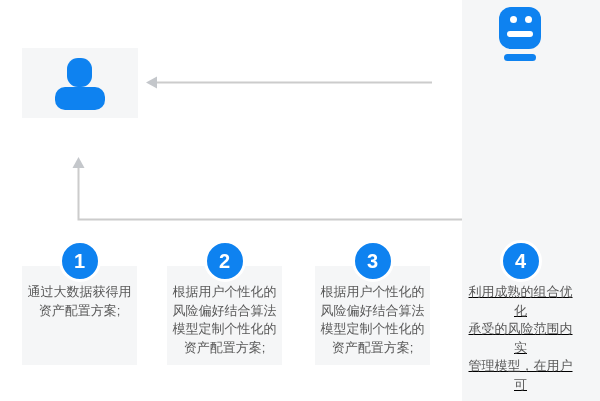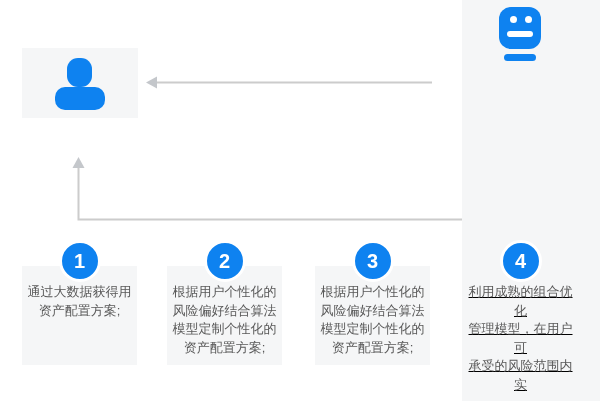--- a/index.html
+++ b/index.html
@@ -131,20 +131,20 @@
         <div>资产配置方案;</div>
       </div>
     </div>
     <div class="step-badge">3</div>
   </div>
 
   <div class="col4">
     <div class="step-box">
       <div class="text">
         <div>利用成熟的组合优化</div>
+        <div>承受的风险范围内实</div>
         <div>管理模型，在用户可</div>
-        <div>承受的风险范围内实</div>
       </div>
     </div>
     <div class="step-badge">4</div>
   </div>
 
 </div>
 
 </body></html>

